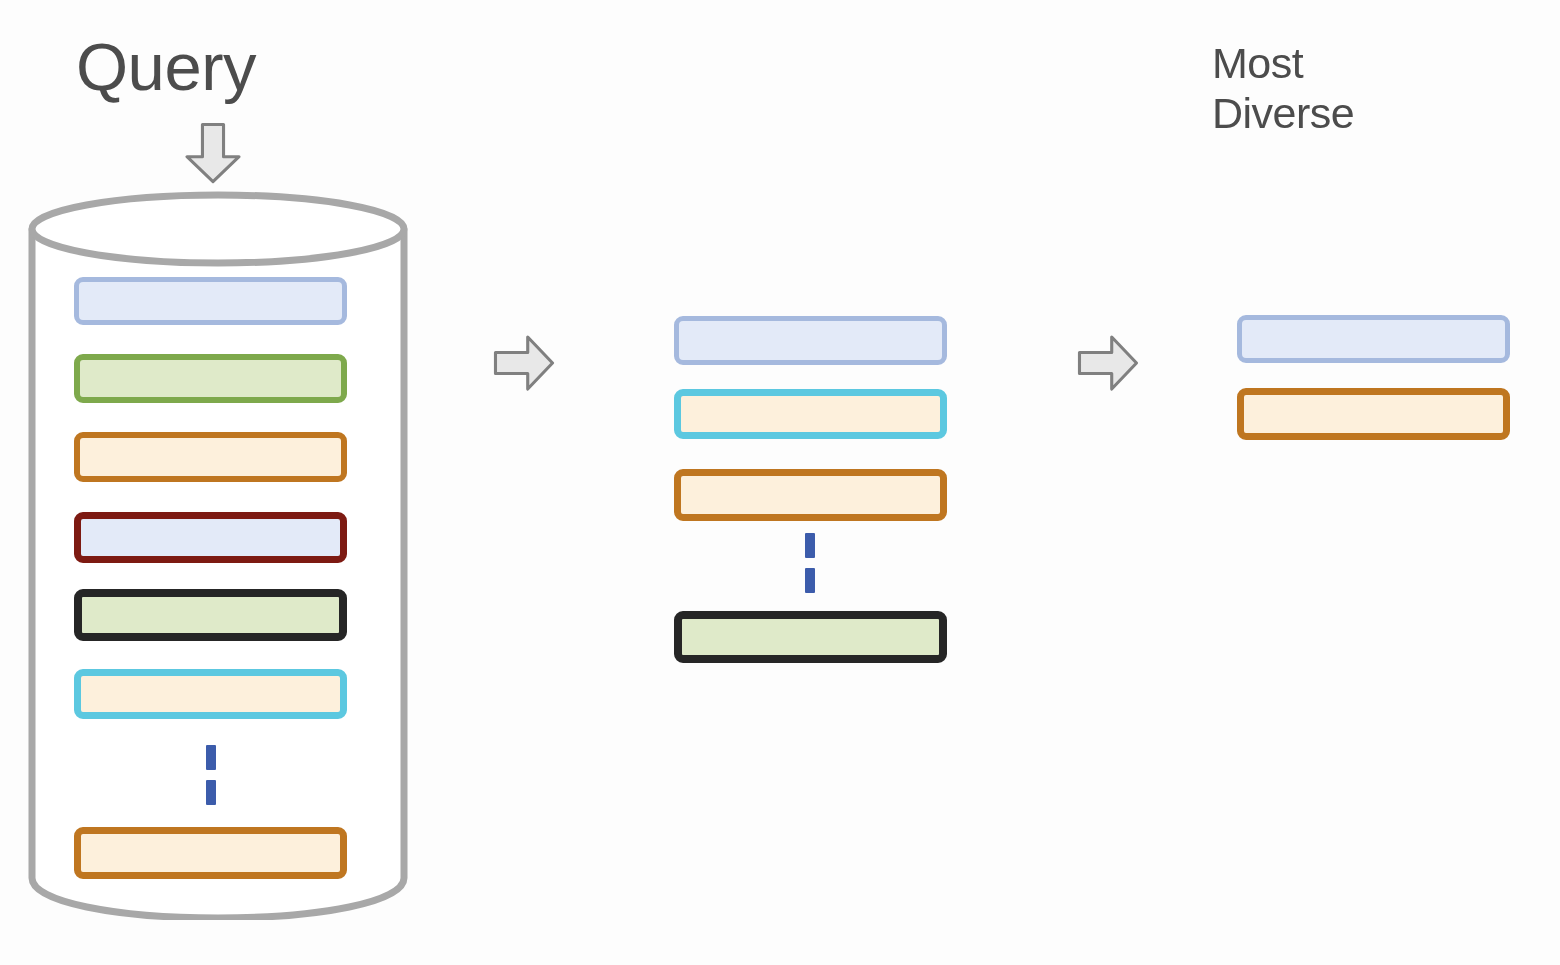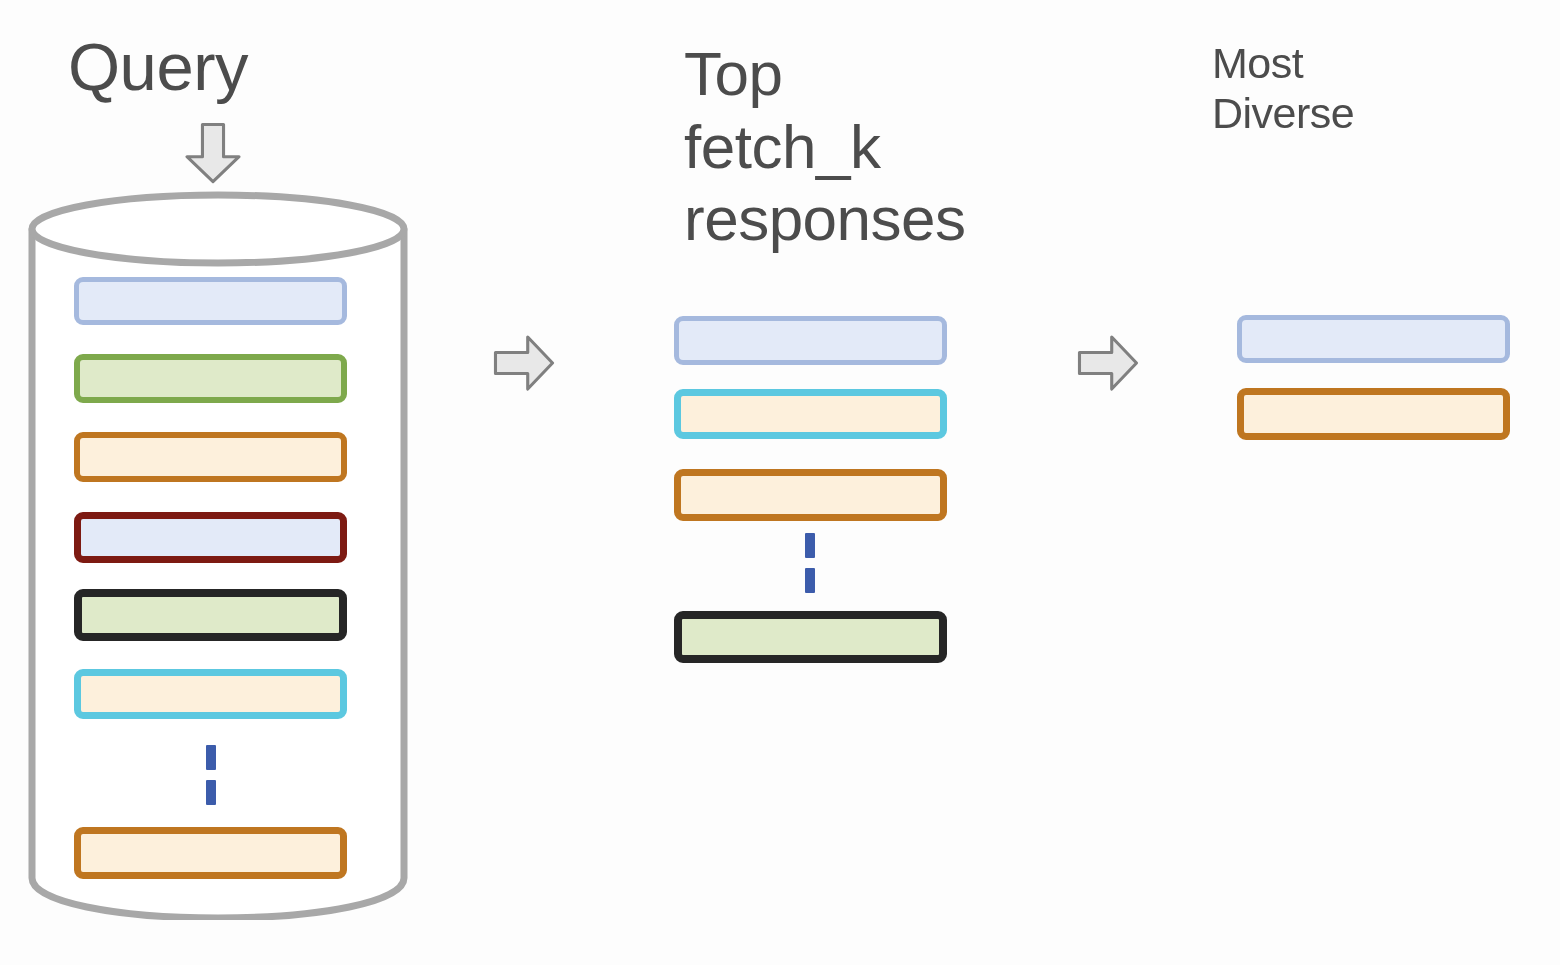--- a/index.html
+++ b/index.html
@@ -22,21 +22,21 @@
   .heading {
     position: absolute;
     color: #4c4c4c;
     font-family: "Liberation Sans", sans-serif;
     font-weight: 400;
     letter-spacing: -0.5px;
     white-space: pre-line;
     line-height: 1.17;
   }
   #heading-query {
-    left: 68px;
+    left: 76px;
     top: 28px;
     font-size: 67px;
   }
   #heading-topk {
     left: 684px;
     top: 38px;
     font-size: 62px;
   }
   #heading-diverse {
     left: 1212px;
@@ -83,23 +83,20 @@
   }
   .flow-arrow svg { display: block; }
 </style>
 </head>
 <body>
 
 <div id="stage">
 
   <div class="heading" id="heading-query">Query</div>
 
-  <div class="heading" id="heading-topk">Top
-fetch_k
-responses</div>
 
   <div class="heading" id="heading-diverse">Most
 Diverse</div>
 
   <div id="cylinder">
     <svg width="380" height="730" viewBox="0 0 380 730">
       <path d="M4,40 L4,688 C4,712 88,728 190,728 C292,728 376,712 376,688 L376,40" fill="#ffffff" stroke="#a8a8a8" stroke-width="7" stroke-linecap="round"></path>
       <ellipse cx="190" cy="39" rx="186" ry="34" fill="#ffffff" stroke="#a8a8a8" stroke-width="7"></ellipse>
     </svg>
   </div>

